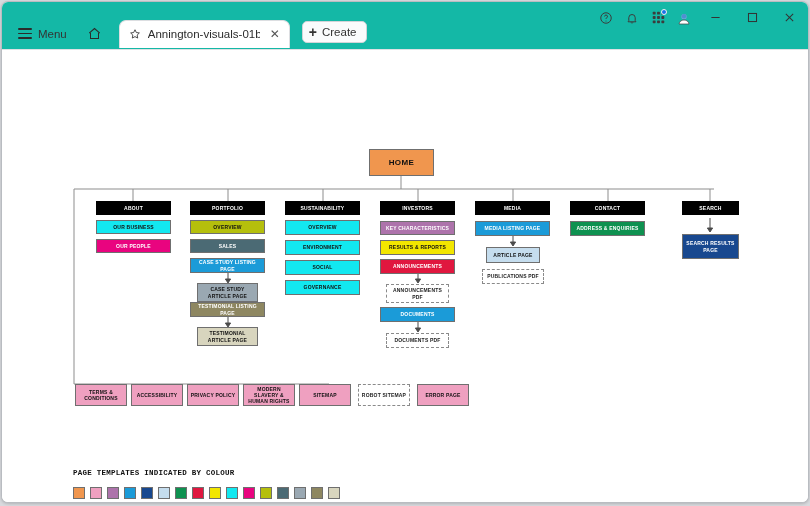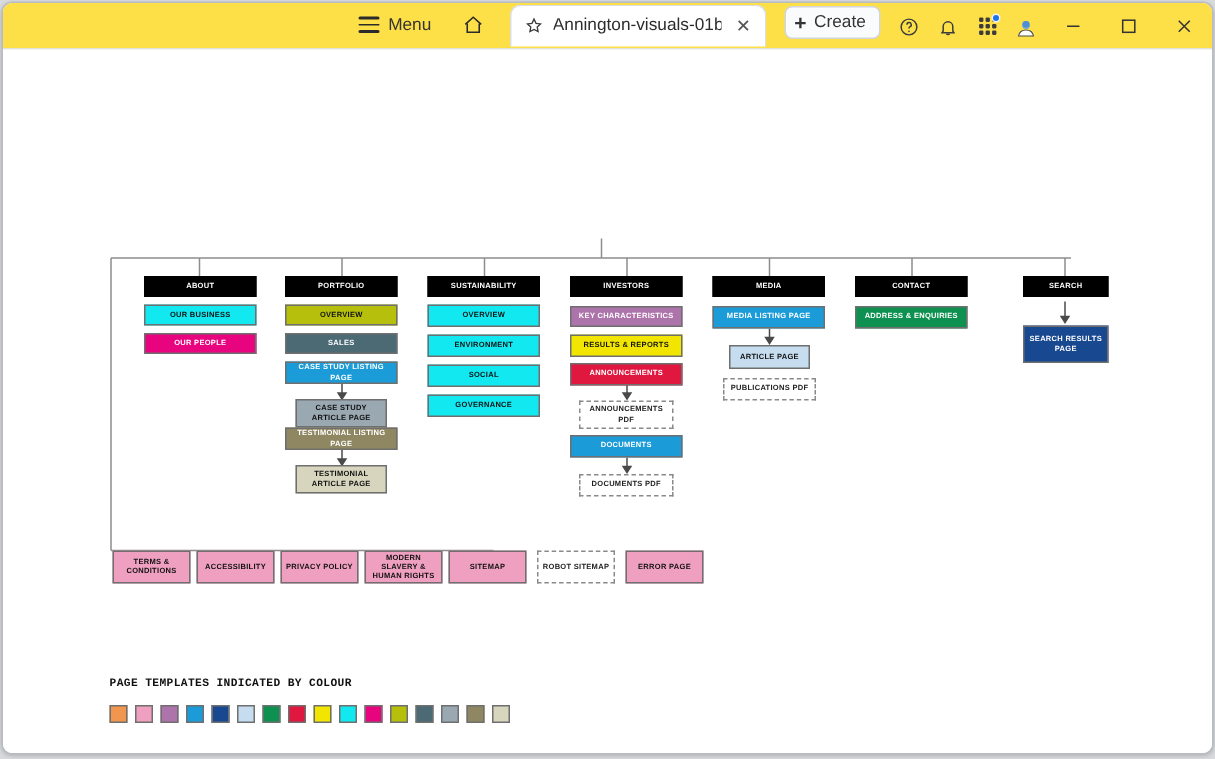--- a/index.html
+++ b/index.html
@@ -15,24 +15,24 @@
     background: #ffffff;
     border: 1px solid #b9bcc1;
     border-radius: 7px;
     box-shadow: 0 1px 3px rgba(0,0,0,.18);
     overflow: hidden;
   }
 
   
   .titlebar {
     position: relative;
-    height: 31px;
-    background: #fde047;
+    height: 48px;
+    background: #14b8a6;
     border-bottom: 1px solid #dfe1e4;
-    display: flex; align-items: flex-end; justify-content: center;
+    display: flex; align-items: flex-end;
   }
   .tb-left { display: flex; align-items: center; height: 31px; padding-left: 10px; gap: 2px; }
   .menu-btn {
     display: flex; align-items: center; gap: 6px;
     height: 22px; padding: 0 6px; border-radius: 4px; cursor: pointer;
   }
   .hamburger { width: 14px; height: 11px; display: flex; flex-direction: column; justify-content: space-between; }
   .hamburger i { display: block; height: 1.6px; background: #2b2b2b; border-radius: 1px; }
   .menu-label { font-size: 11.5px; color: #343434; }
   .home-btn { width: 28px; height: 24px; display: flex; align-items: center; justify-content: center; border-radius: 4px; cursor: pointer; margin-left: 6px; }
@@ -258,20 +258,23 @@
           <path d="M416 233 l-2.6 -4 h5.2 z"></path>
         <path d="M416 272 L416 280"></path>
           <path d="M416 282 l-2.6 -4 h5.2 z"></path>
         <path d="M511 186 L511 194"></path>
           <path d="M511 196 l-2.6 -4 h5.2 z"></path>
         <path d="M708 168 L708 180"></path>
           <path d="M708 182 l-2.6 -4 h5.2 z"></path>
       </g>
     </svg>
 
+    <div class="node home" style="left:367px; top:99px; width:65px; height:27px; background:#f0964e;">
+      <span>HOME</span>
+    </div>
 
     <div class="node hdr" style="left:94px; top:151px; width:75px; height:14px;">
       <span>ABOUT</span>
       </div>
     <div class="node" style="left:94px; top:170px; width:75px; height:14px; background:#12e8f0;">
       <span>OUR BUSINESS</span>
       </div>
     <div class="node white-txt" style="left:94px; top:189px; width:75px; height:14px; background:#e9047f;">
       <span>OUR PEOPLE</span>
       </div>

